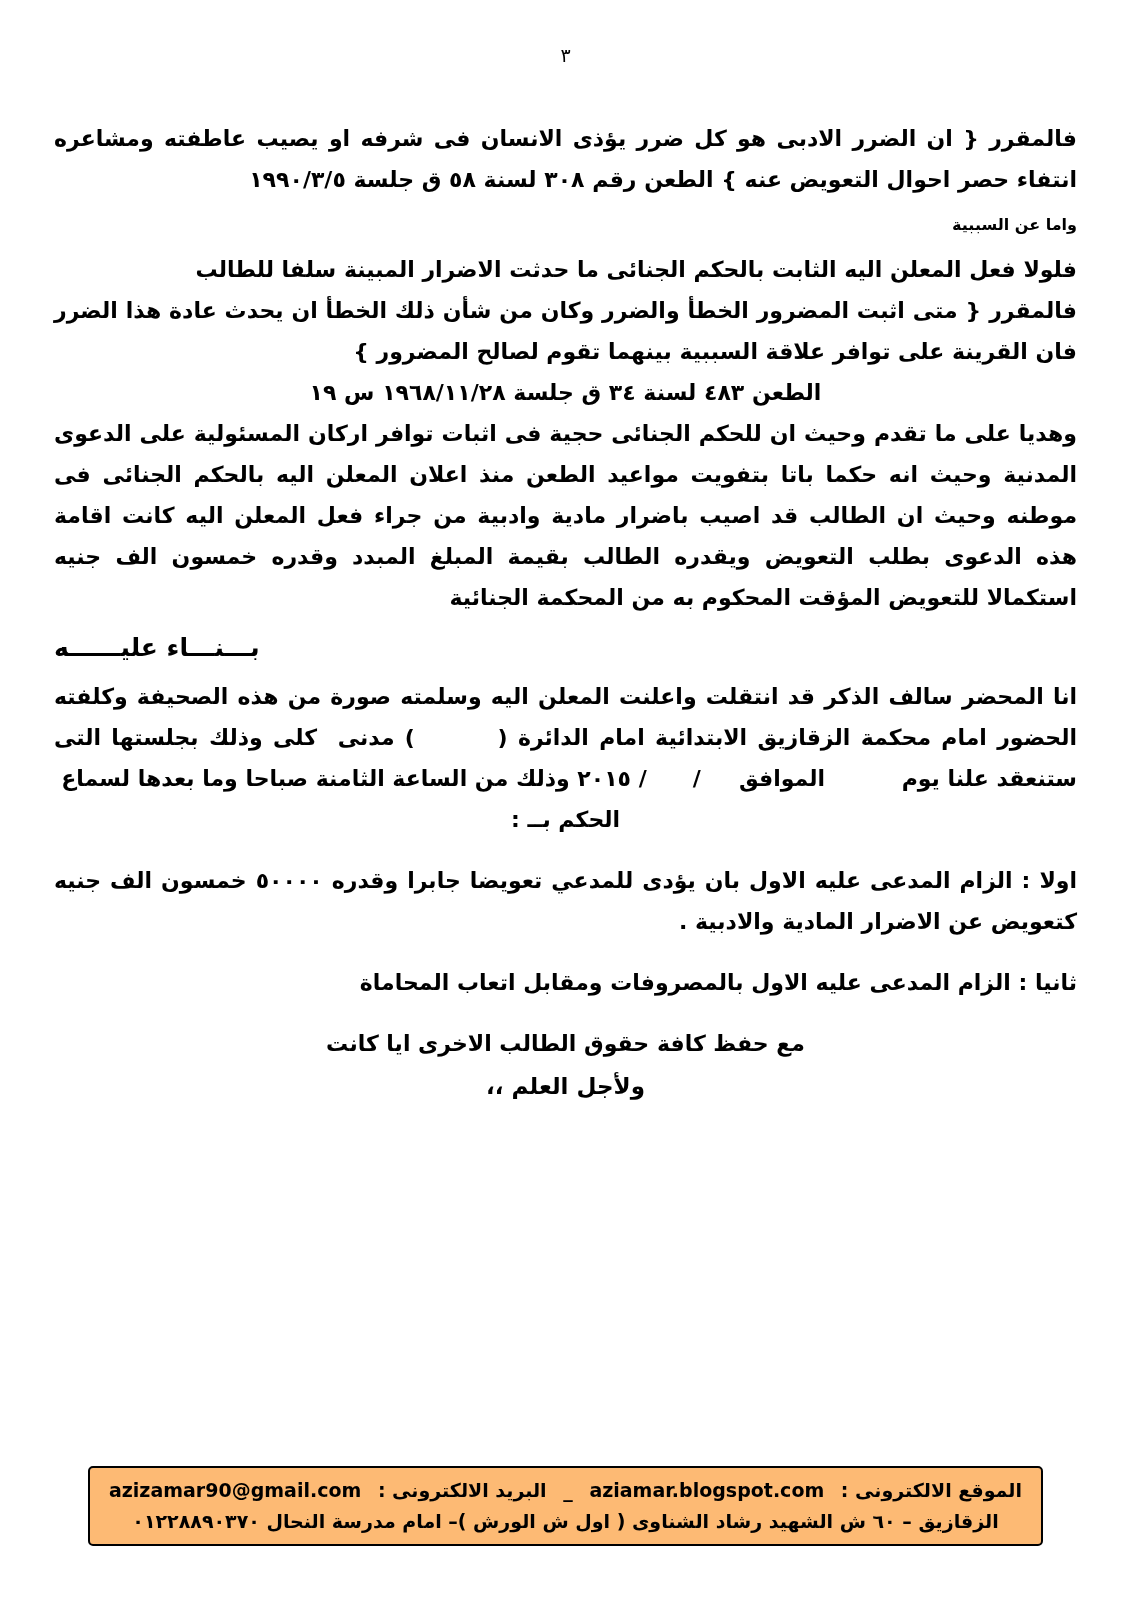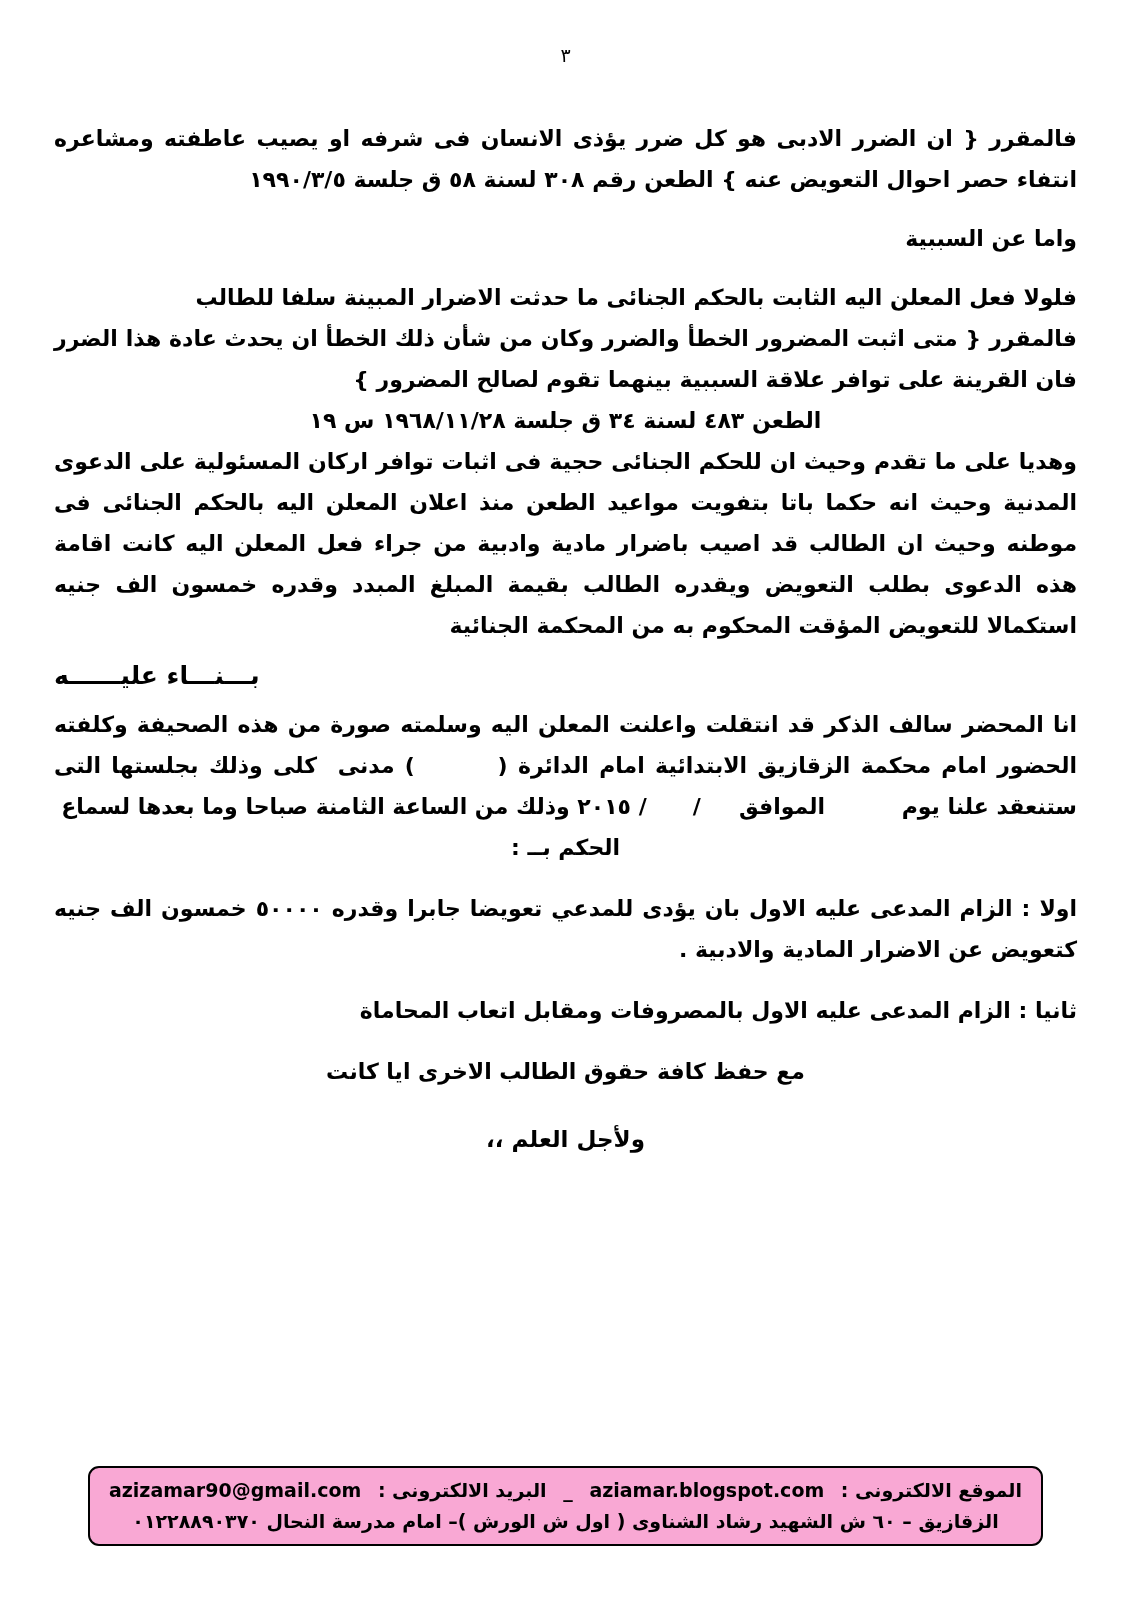--- a/index.html
+++ b/index.html
@@ -37,48 +37,48 @@
     line-height: 41px;
     text-align: justify;
   }
   .center { text-align: center; }
   .start { text-align: center; }
   .u {
     text-decoration-thickness: 2px;
     text-underline-offset: 5px;
   }
   .h-right {
-    margin: 18px 0;
-    font-size: 22px;
+    margin: 4px 0;
+    font-size: 16px;
     font-weight: 700;
     line-height: 41px;
     text-align: start;
   }
   .h-center {
     margin: 8px 0 6px 0;
     font-size: 25px;
     font-weight: 700;
     line-height: 44px;
     text-align: left;
   }
   .mt { margin-top: 20px; }
   .closing {
-    margin-top: 27px;
+    margin-top: 2px;
     font-size: 23px;
   }
   .footer {
     position: absolute;
     left: 88px;
     right: 88px;
     bottom: 54px;
     border: 2px solid #000000;
-    border-radius: 11px;
+    border-radius: 5px;
     padding: 7px 14px;
     text-align: center;
-    background: #f9a8d4;
+    background: #fdba74;
   }
   .footer-line {
     font-size: 19px;
     font-weight: 700;
     line-height: 31px;
     white-space: nowrap;
   }
   .footer-line span { margin: 0 5px; }
 </style>
 </head>

